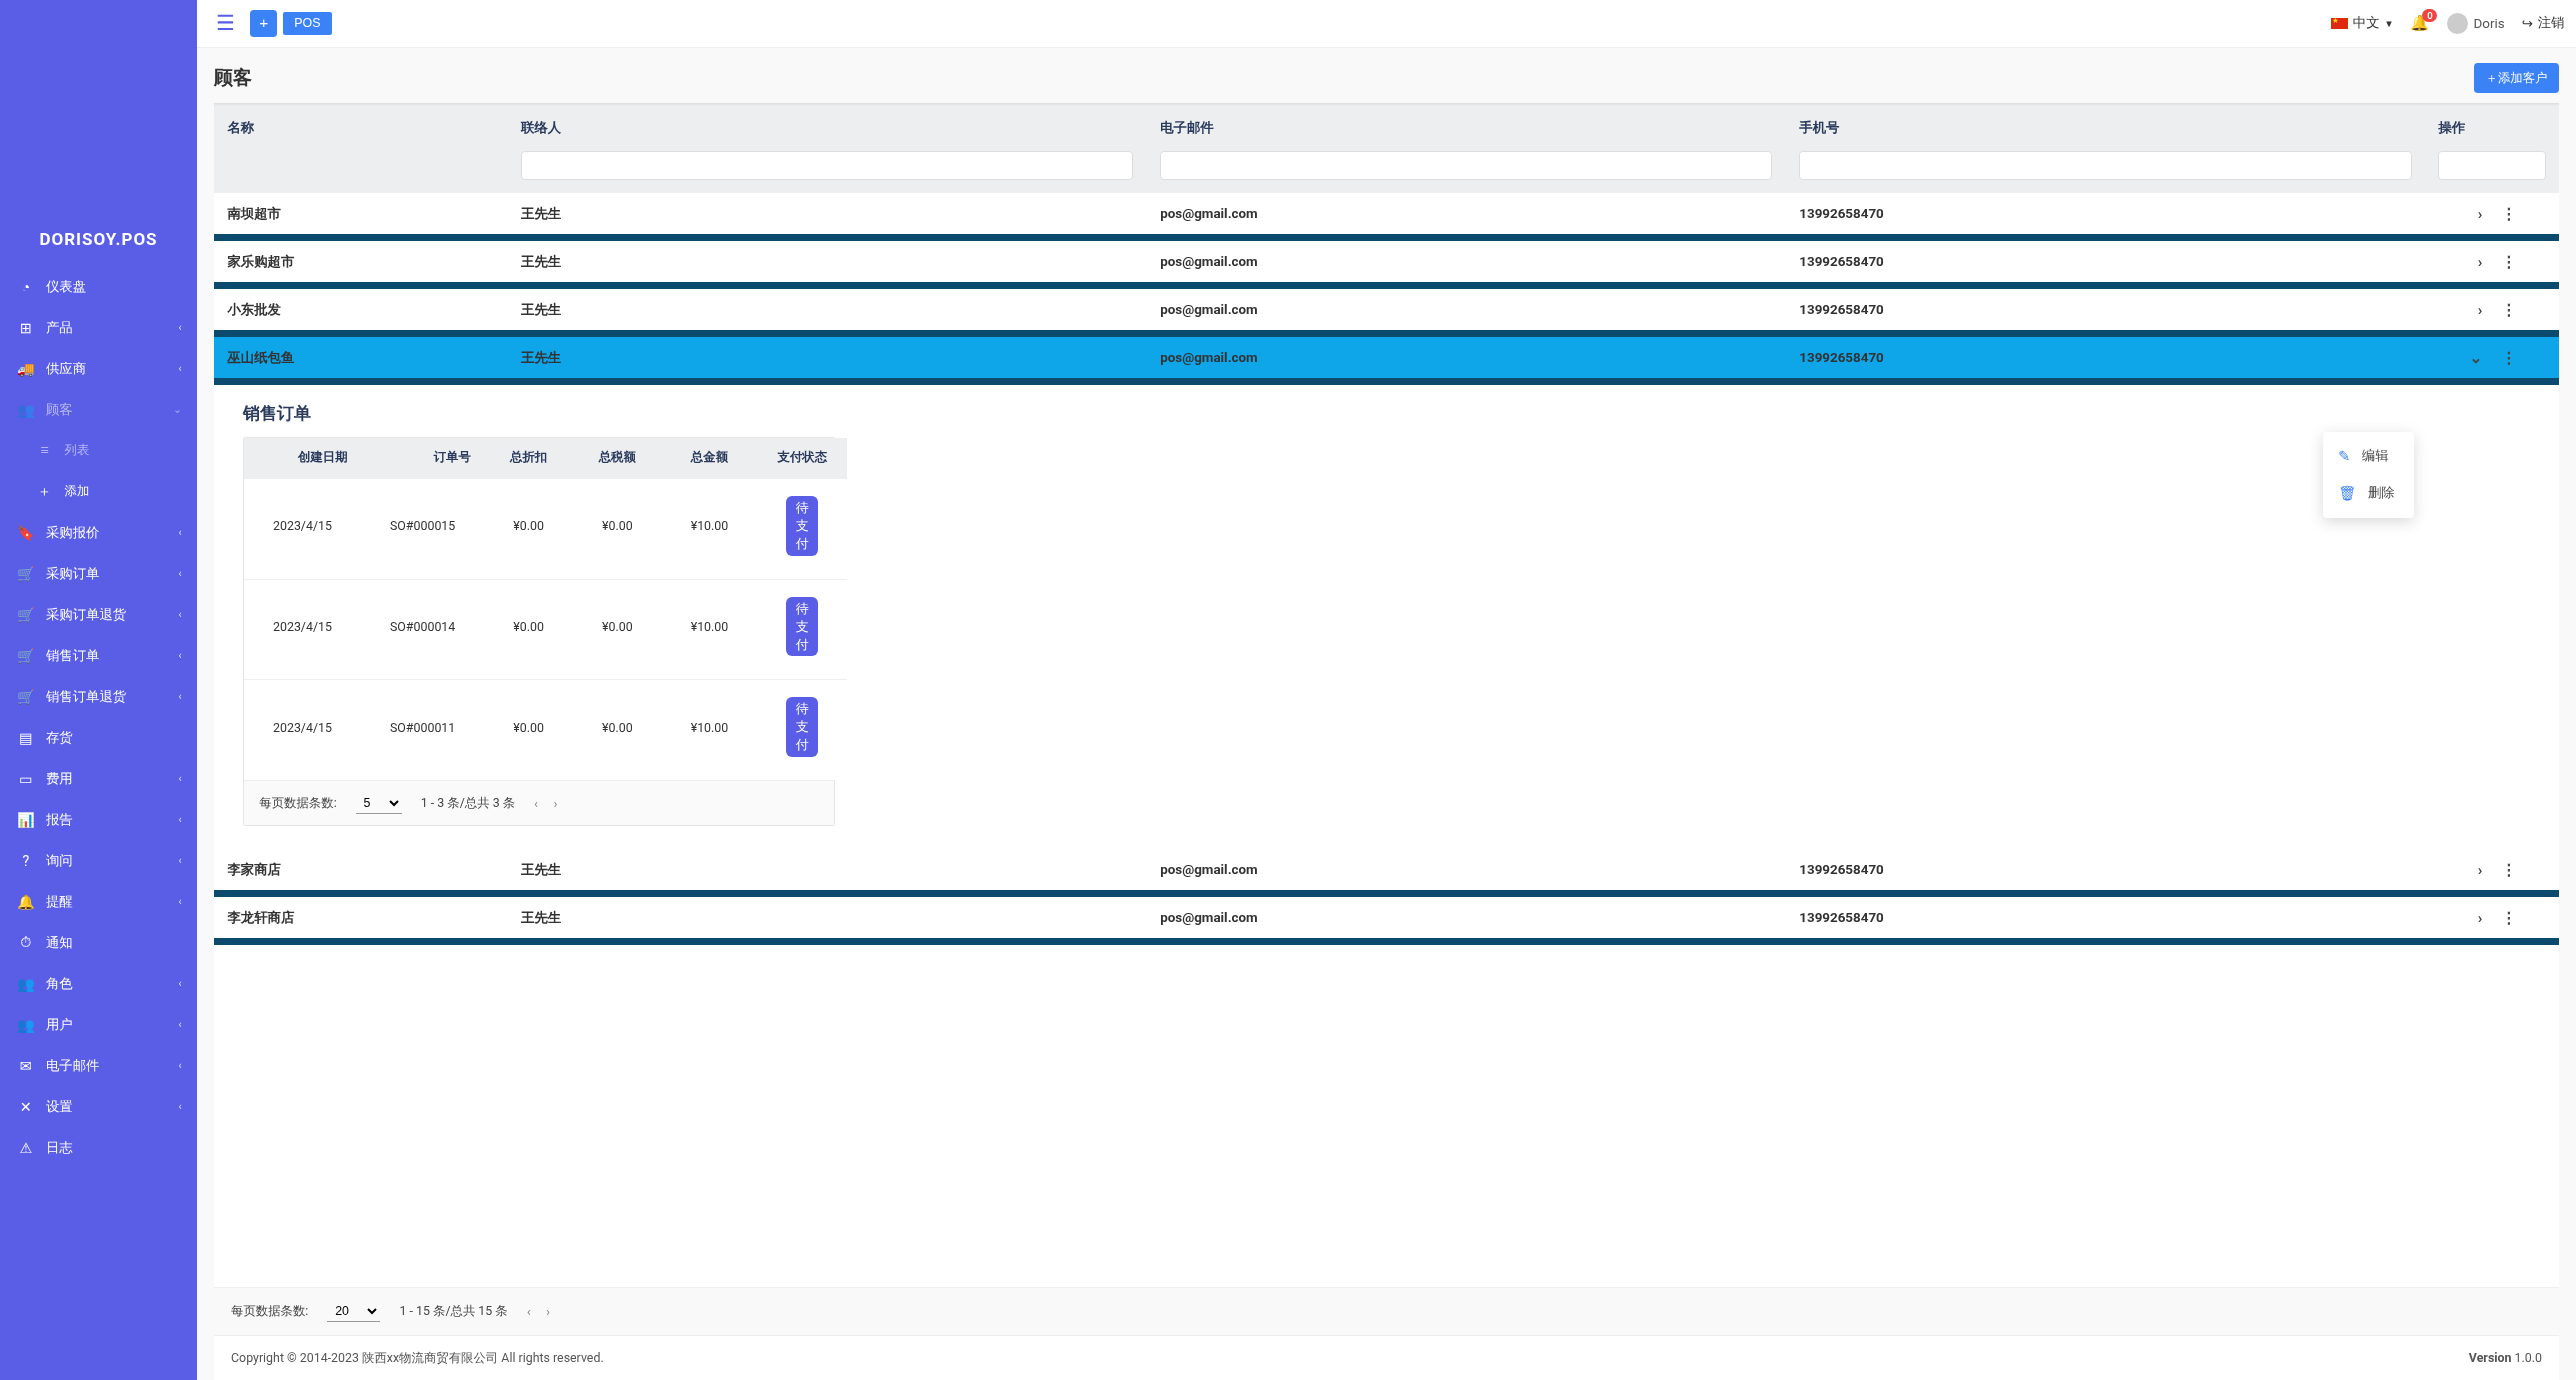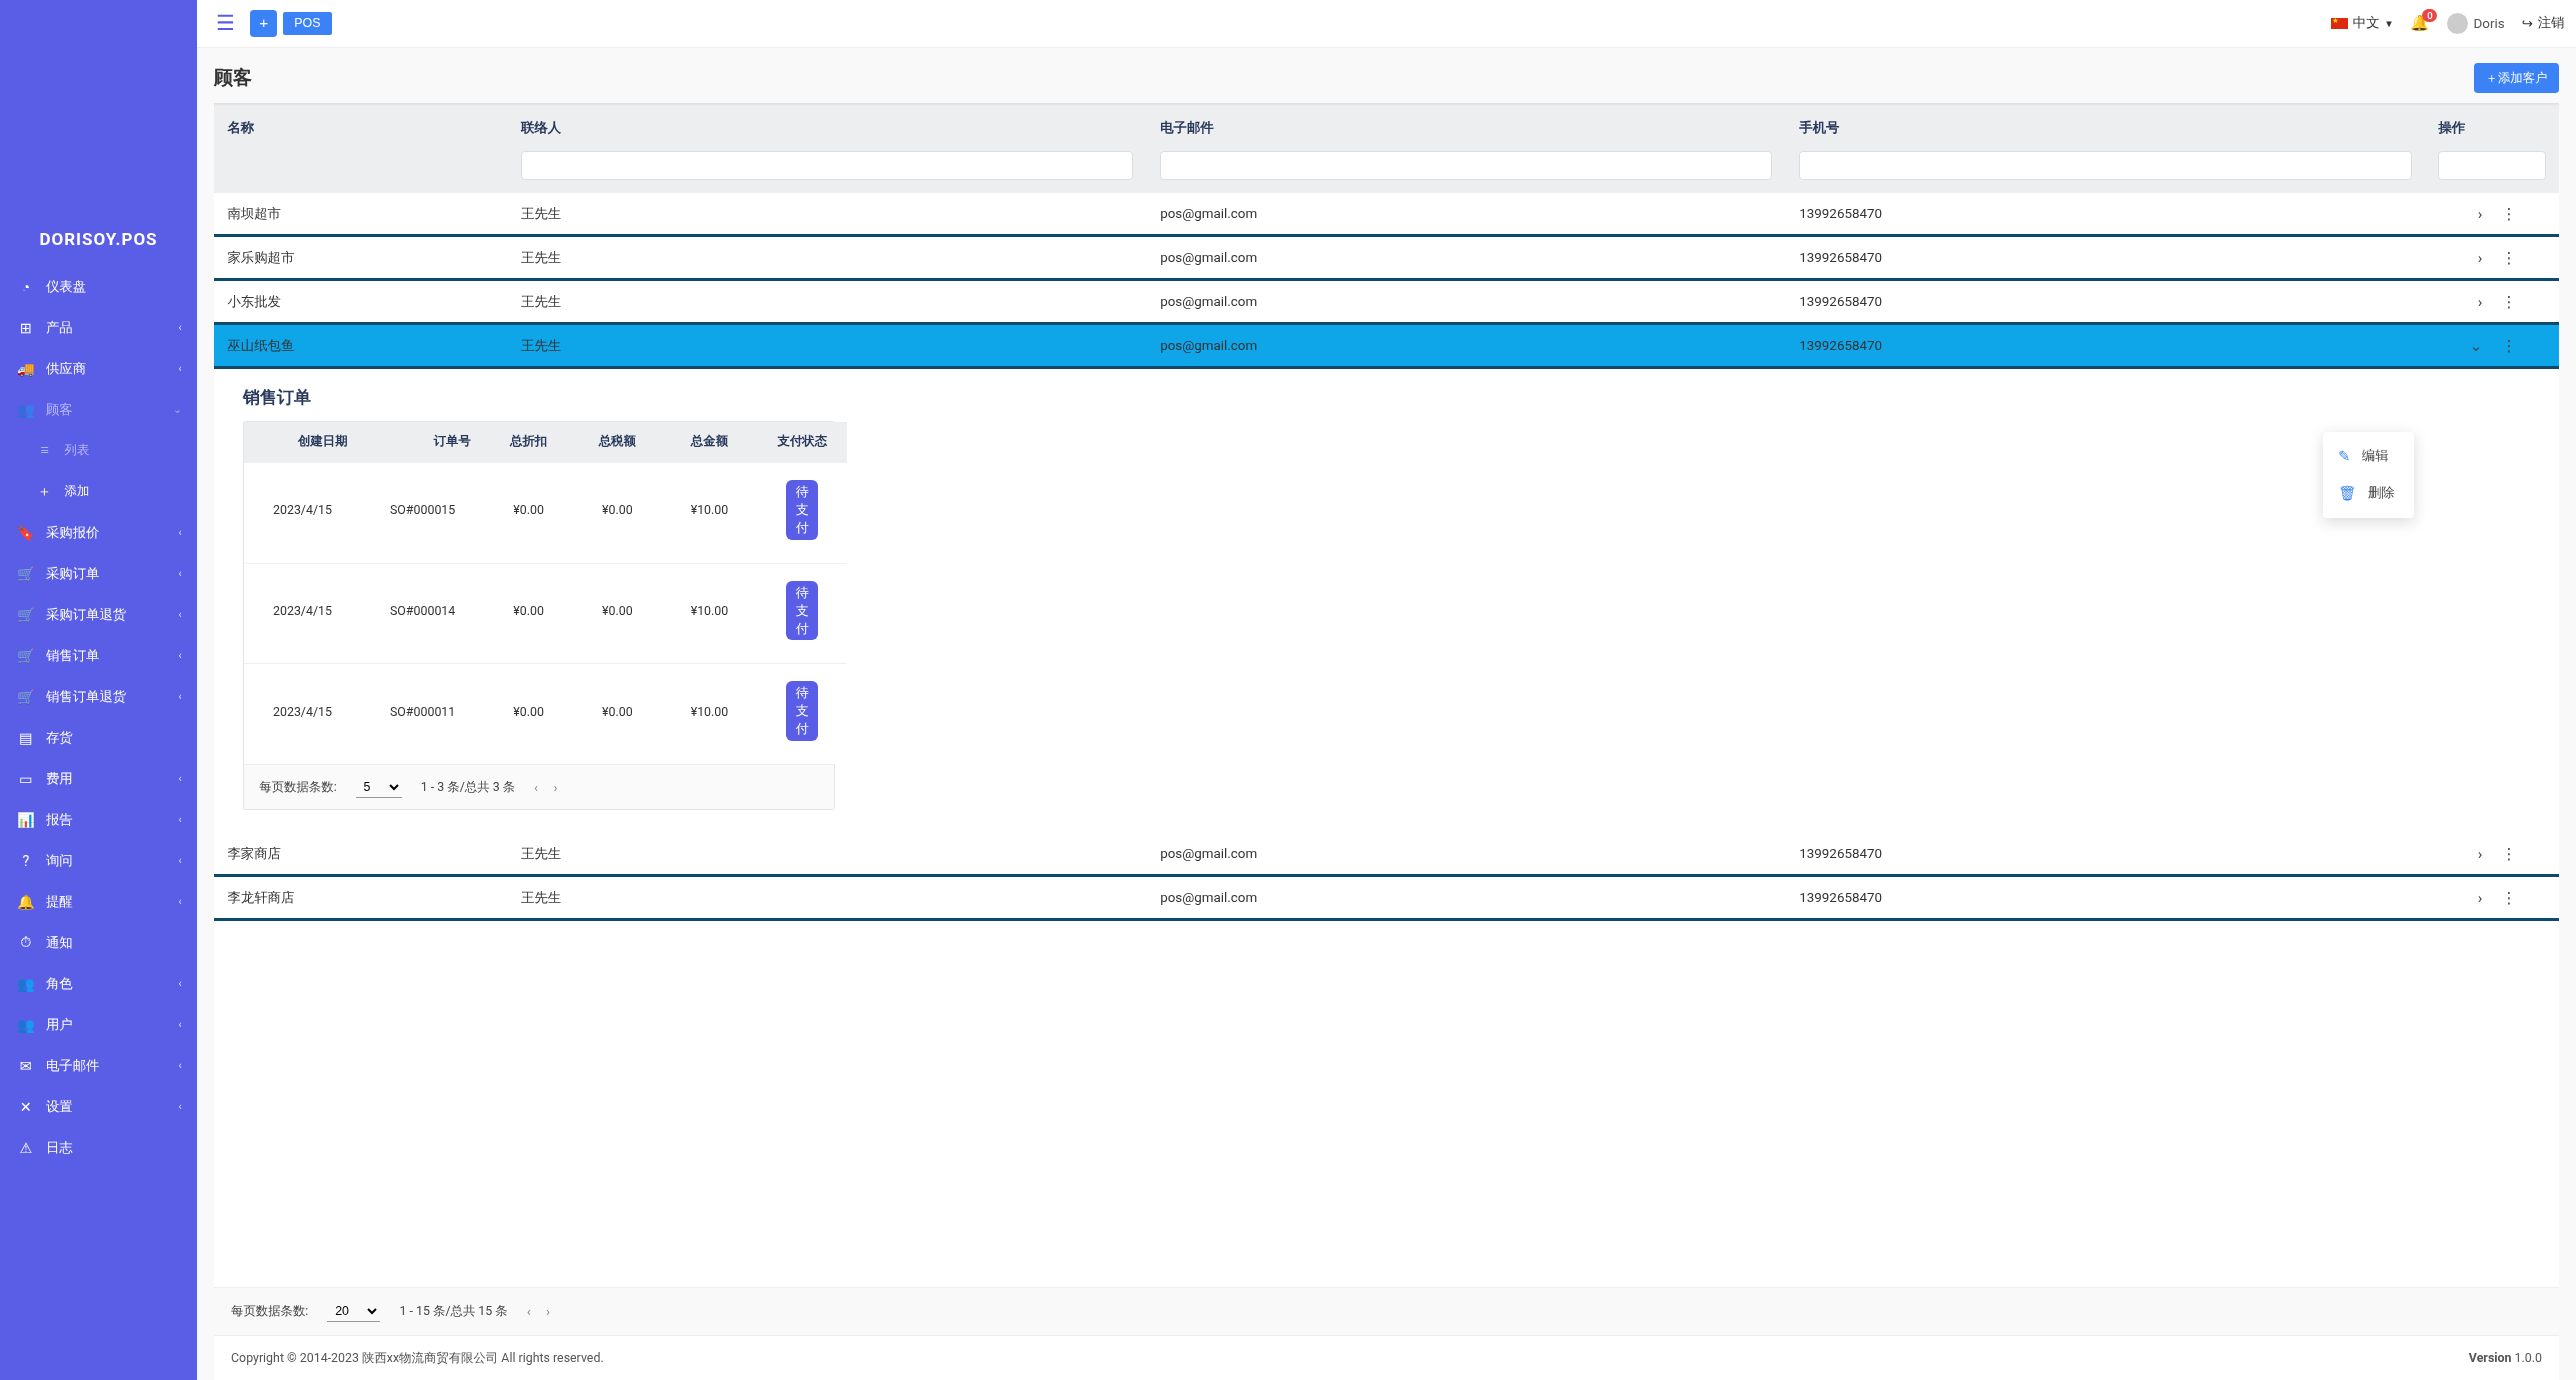--- a/index.html
+++ b/index.html
@@ -39,21 +39,21 @@
 .page-header { display: flex; align-items: center; margin-bottom: 9.6px; }
 .page-title { font-size: 19px; font-weight: 700; color: #333; }
 .btn-primary { margin-left: auto; background: #3b82f6; color: #fff; border: none; border-radius: 3.8px; padding: 6.7px 11.5px; font-size: 12.4px; cursor: pointer; font-weight: 500; }
 .divider-line { height: 2.9px; background: linear-gradient(#ddd,#eee); margin-bottom: 0; }
 
 .table-wrap { background: #fff; }
 table.grid { width: 100%; border-collapse: collapse; }
 .grid th { text-align: left; padding: 13.4px 13.4px 7.6px; font-weight: 700; color: #2a3a5c; background: #eceef0; font-size: 13.4px; }
 .grid .filter-row td { background: #eceef0; padding: 5.7px 13.4px 13.4px; }
 .grid .filter-row input { width: 100%; padding: 6.7px 7.6px; border: 1px solid #ddd; border-radius: 3.8px; font-size: 12.4px; }
-.grid tbody tr.data-row td { padding: 11.5px 13.4px; border-bottom: 3px solid #0c4a6e; font-size: 13.4px; color: #333; }
+.grid tbody tr.data-row td { padding: 11.5px 13.4px; border-bottom: 7px solid #0c4a6e; font-size: 13.4px; color: #333; font-weight: bold; }
 .grid tbody tr.expanded td { background: #0ea5e9; }
 .col-actions { width: 134px; }
 .row-actions { display: flex; gap: 19px; justify-content: flex-end; padding-right: 29px; }
 .chev-btn, .menu-btn { cursor: pointer; font-size: 15.3px; color: #444; user-select: none; }
 
 
 .detail-row td { padding: 17px 29px 23px !important; background: #fff; }
 .detail-title { font-size: 17px; font-weight: 700; color: #2a3a5c; margin-bottom: 11.5px; }
 .detail-table { border: 1px solid #e5e5e5; border-radius: 1.9px; width: 592px; }
 .detail-table table { width: 100%; border-collapse: collapse; }

